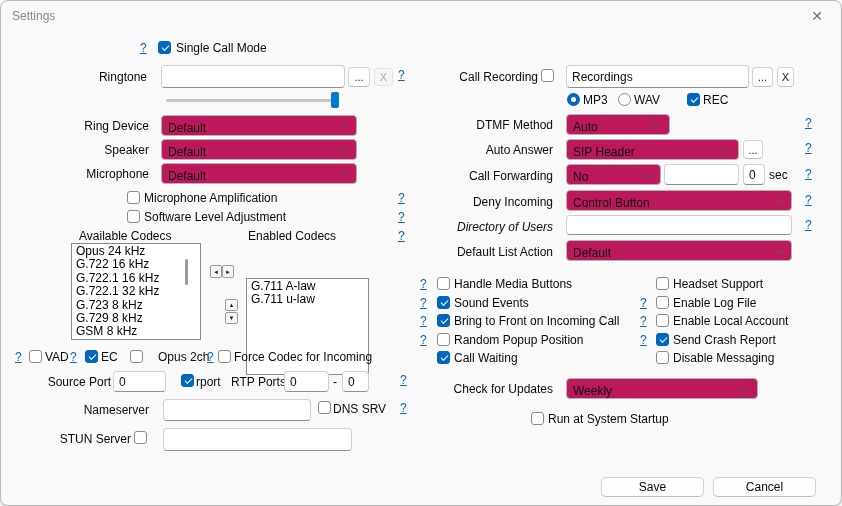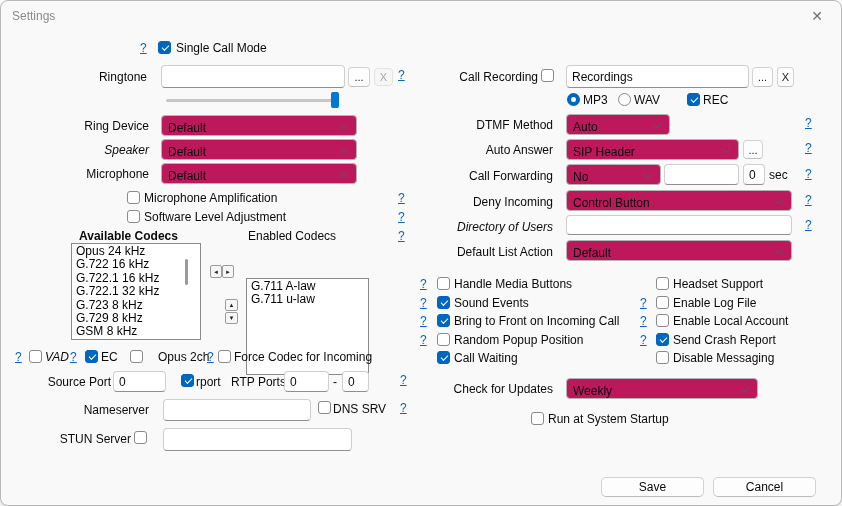--- a/index.html
+++ b/index.html
@@ -66,41 +66,41 @@
 
   <span class="slider-track" style="left:165px;top:98px;width:173px;"></span>
   <span class="slider-thumb" style="left:330px;top:91px;"></span>
 
   <span class="lbl lbl-r" style="left:58px;top:118px;width:90px;">Ring Device</span>
   <span class="combo" style="left:160px;top:114px;width:196px;height:21px;">
     <span>Default</span>
     <span class="chev"></span>
   </span>
 
-  <span class="lbl lbl-r" style="left:58px;top:142px;width:90px;font-style:italic;">Speaker</span>
+  <span class="lbl lbl-r" style="left:58px;top:142px;width:90px;">Speaker</span>
   <span class="combo" style="left:160px;top:138px;width:196px;height:21px;">
     <span>Default</span>
     <span class="chev"></span>
   </span>
 
   <span class="lbl lbl-r" style="left:58px;top:166px;width:90px;">Microphone</span>
   <span class="combo" style="left:160px;top:162px;width:196px;height:21px;">
     <span>Default</span>
     <span class="chev"></span>
   </span>
 
   <span class="cb" style="left:126px;top:190px;"></span>
   <span class="lbl" style="left:143px;top:190px;">Microphone Amplification</span>
   <span class="help" style="left:397px;top:190px;">?</span>
 
   <span class="cb" style="left:126px;top:209px;"></span>
   <span class="lbl" style="left:143px;top:209px;">Software Level Adjustment</span>
   <span class="help" style="left:397px;top:209px;">?</span>
 
-  <span class="lbl" style="left:78px;top:228px;font-weight:bold;">Available Codecs</span>
+  <span class="lbl" style="left:78px;top:228px;">Available Codecs</span>
   <span class="lbl" style="left:247px;top:228px;">Enabled Codecs</span>
   <span class="help" style="left:397px;top:228px;">?</span>
 
   <div class="listbox" style="left:70px;top:242px;width:130px;height:97px;">
     <div class="list-item">Opus 24 kHz</div>
     <div class="list-item">G.722 16 kHz</div>
     <div class="list-item">G.722.1 16 kHz</div>
     <div class="list-item">G.722.1 32 kHz</div>
     <div class="list-item">G.723 8 kHz</div>
     <div class="list-item">G.729 8 kHz</div>
@@ -121,21 +121,21 @@
     </span>
   <span class="xfer" style="left:224px;top:298px;width:13px;height:12px;">
       <span>▲</span>
     </span>
   <span class="xfer" style="left:224px;top:311px;width:13px;height:12px;">
       <span>▼</span>
     </span>
 
   <span class="help" style="left:14px;top:349px;">?</span>
   <span class="cb" style="left:28px;top:349px;"></span>
-  <span class="lbl" style="left:44px;top:349px;font-style:italic;">VAD</span>
+  <span class="lbl" style="left:44px;top:349px;">VAD</span>
   <span class="help" style="left:69px;top:349px;">?</span>
   <span class="cb checked" style="left:84px;top:349px;"></span>
   <span class="lbl" style="left:100px;top:349px;">EC</span>
   <span class="cb" style="left:129px;top:349px;"></span>
   <span class="lbl" style="left:145px;top:349px;margin-left:12px;">Opus 2ch</span>
   <span class="help" style="left:206px;top:349px;">?</span>
   <span class="cb" style="left:217px;top:349px;"></span>
   <span class="lbl" style="left:233px;top:349px;">Force Codec for Incoming</span>
 
   <span class="lbl lbl-r" style="left:20px;top:374px;width:90px;">Source Port</span>

